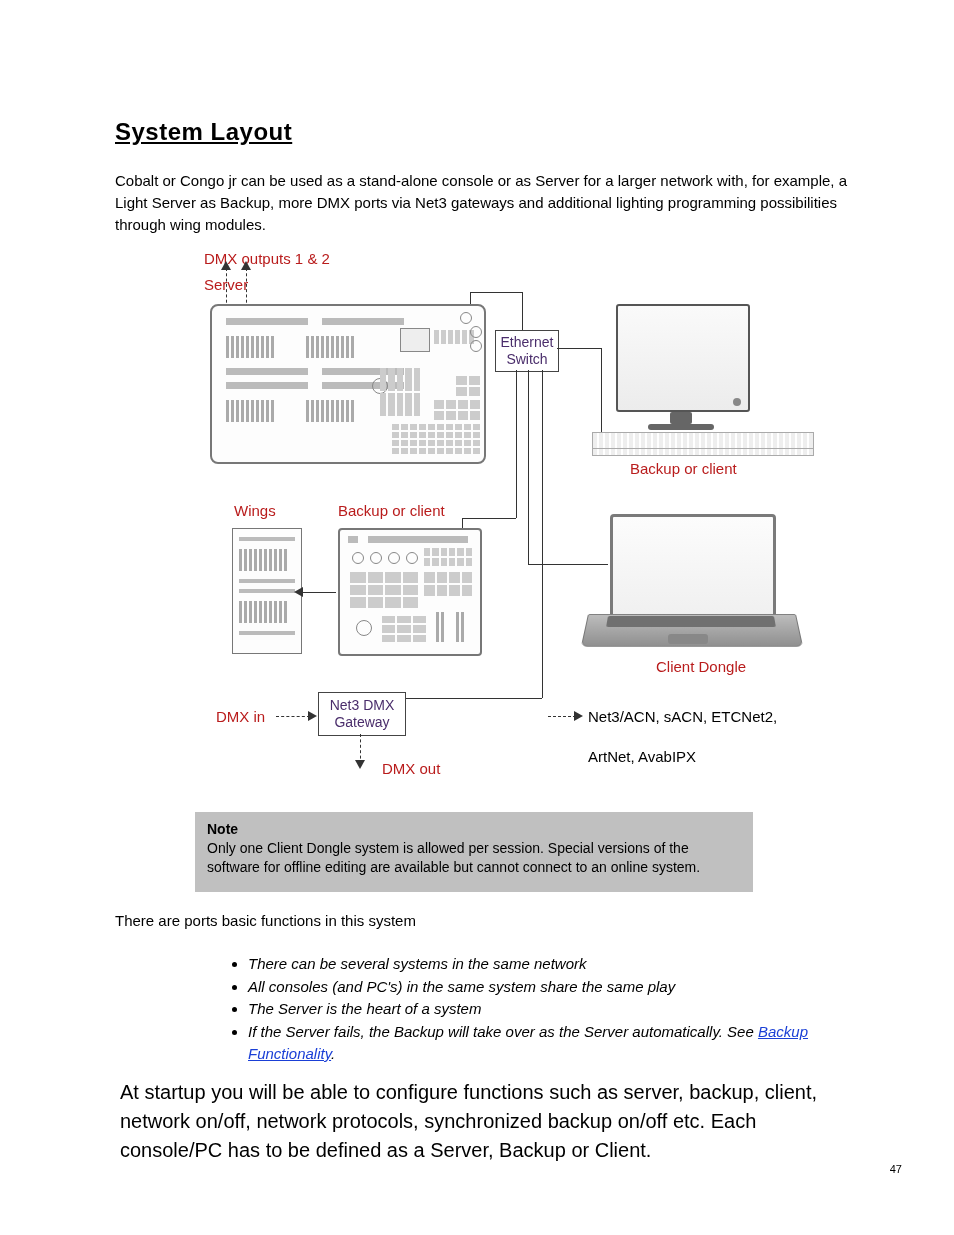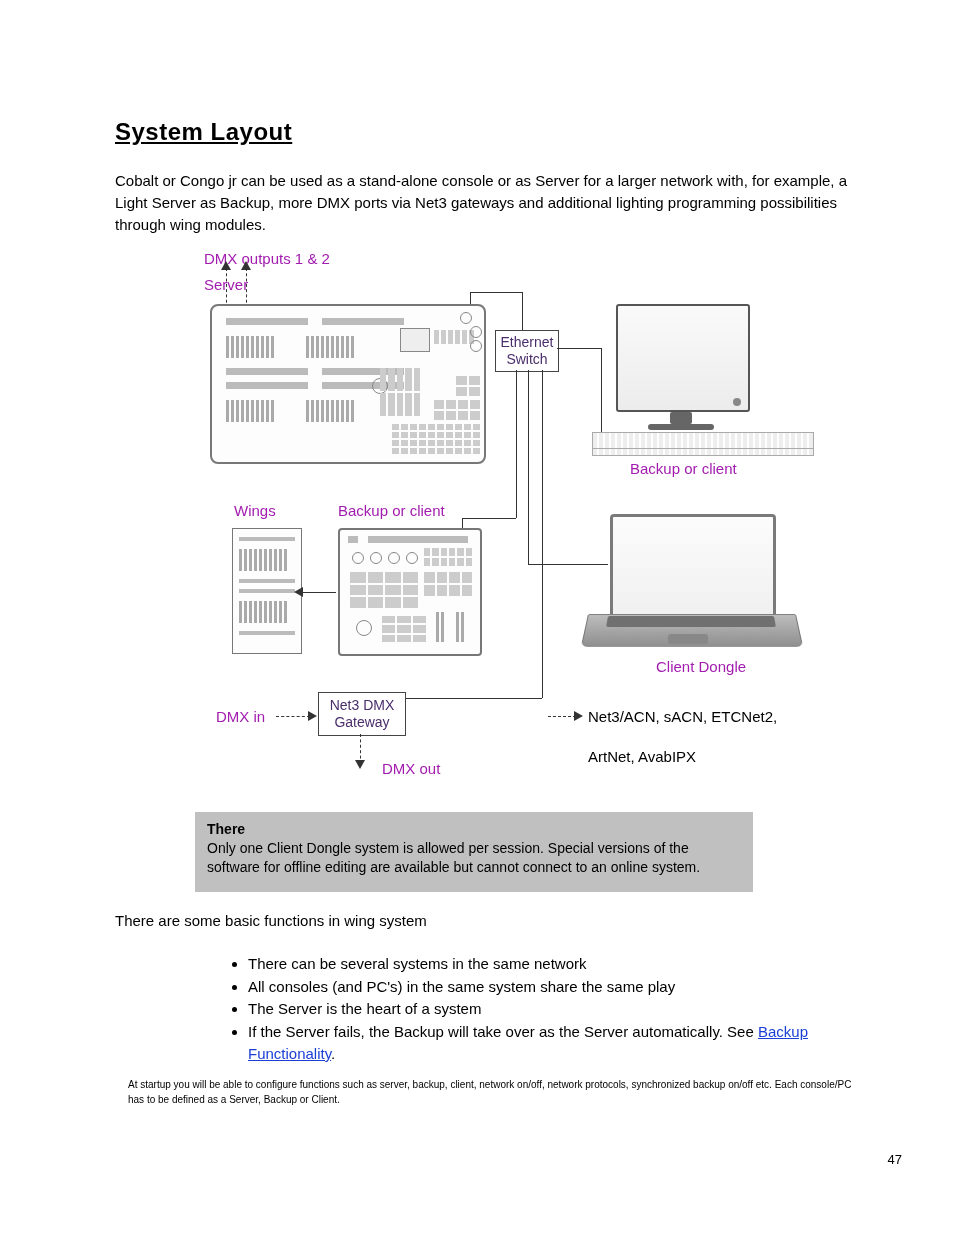--- a/index.html
+++ b/index.html
@@ -37,21 +37,21 @@
   .diagram {
     position: absolute;
     left: 190px;
     top: 244px;
     width: 652px;
     height: 546px;
   }
   .d-label {
     position: absolute;
     font-size: 15px;
-    color: #a21caf;
+    color: #b91c1c;
     white-space: nowrap;
   }
   .d-label.black { color: #000; }
   .box {
     position: absolute;
     border: 1px solid #444;
     background: #fff;
     text-align: center;
     font-size: 14px;
     color: #4a2d6b;
@@ -233,45 +233,46 @@
   }
   .bullet-list {
     position: absolute;
     left: 230px;
     top: 953px;
     width: 620px;
     font-size: 15px;
     line-height: 1.5;
     margin: 0;
     padding-left: 18px;
+    font-style: italic;
   }
   .bullet-list li { margin: 0; }
   .see-link {
     color: #1a3fd6;
     text-decoration: underline;
   }
   .after-list {
     position: absolute;
-    left: 128px;
+    left: 120px;
     top: 1078px;
     width: 740px;
-    font-size: 10px;
+    font-size: 20px;
     line-height: 1.45;
   }
   .footer-left {
     position: absolute;
     left: 88px;
     bottom: 56px;
     font-size: 13px;
   }
   .footer-right {
     position: absolute;
     right: 88px;
-    bottom: 68px;
-    font-size: 13px;
+    bottom: 60px;
+    font-size: 11px;
   }
 </style>
 </head>
 <body>
 
 <div class="page">
 
   <div class="heading">System Layout</div>
 
   <div class="intro">Cobalt or Congo jr can be used as a stand-alone console or as Server for a larger network with, for example, a Light Server as Backup, more DMX ports via Net3 gateways and additional lighting programming possibilities through wing modules.</div>
@@ -596,25 +597,25 @@
 
     <div class="dash-v" style="left:170px; top:490px; height:30px;"></div>
     <div class="arrow-down" style="left:165px; top:516px;"></div>
     <div class="d-label" style="left:192px; top:516px;text-align:right;">DMX out</div>
 
     <div class="d-label black" style="left:398px; top:464px;">Net3/ACN, sACN, ETCNet2,</div>
     <div class="d-label black" style="left:398px; top:484px;margin-top:20px;">ArtNet, AvabIPX</div>
   </div>
 
   <div class="note-block">
-    <b><span>There</span></b><br>
+    <b><span>Note</span></b><br>
     <span>Only one Client Dongle system is allowed per session. Special versions of the software for offline editing are available but cannot connect to an online system.</span>
   </div>
 
-  <div class="bullets-intro">There are some basic functions in wing system</div>
+  <div class="bullets-intro">There are ports basic functions in this system</div>
 
   <ul class="bullet-list">
     <li>There can be several systems in the same network</li>
     <li>All consoles (and PC's) in the same system share the same play</li>
     <li>The Server is the heart of a system</li>
     <li>
       <span>If the Server fails, the Backup will take over as the Server automatically</span>.
       <span>See </span><a href="#" class="see-link">Backup Functionality</a><span>.</span>
     </li>
   </ul>

